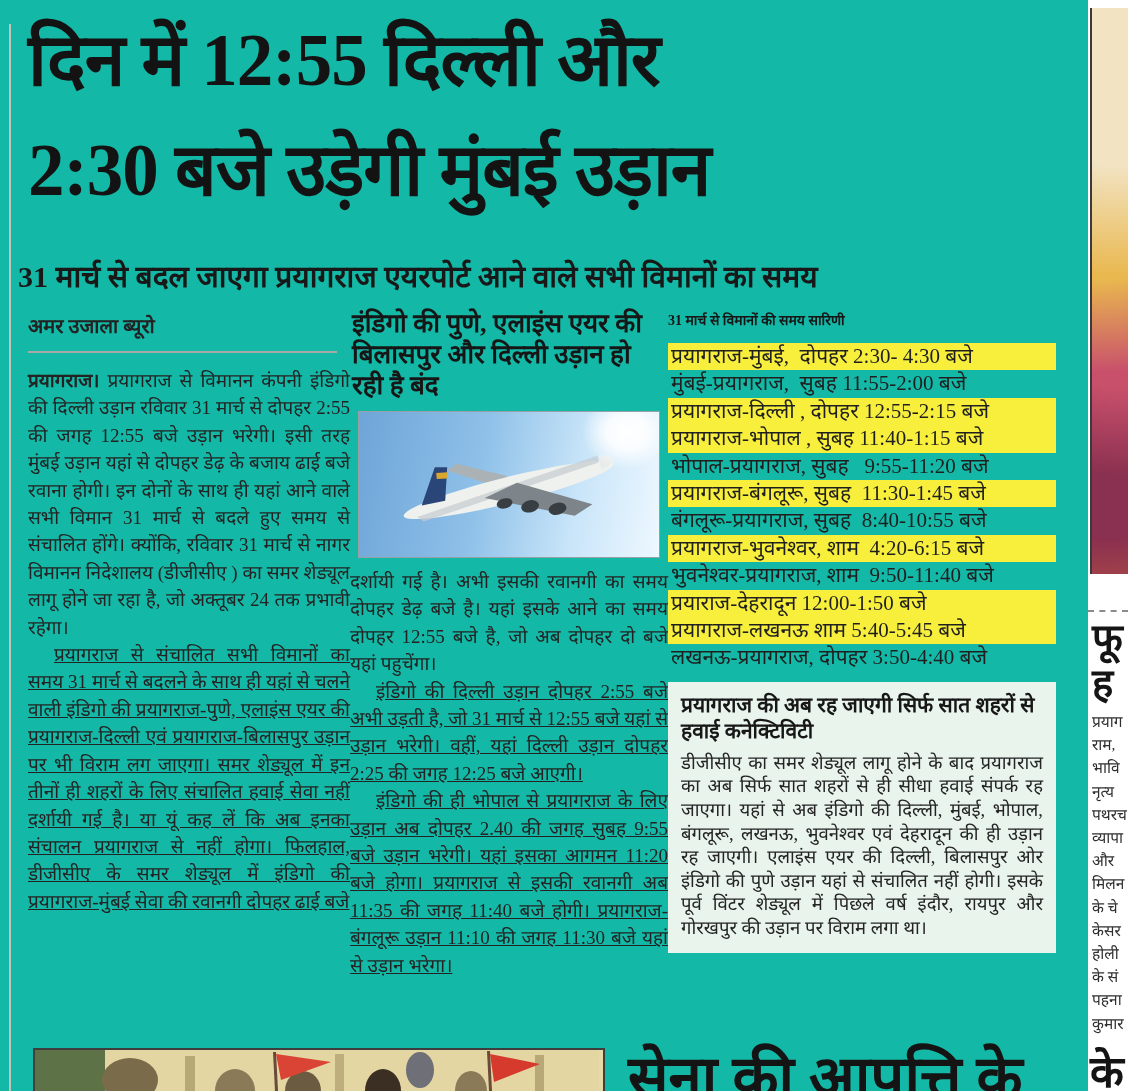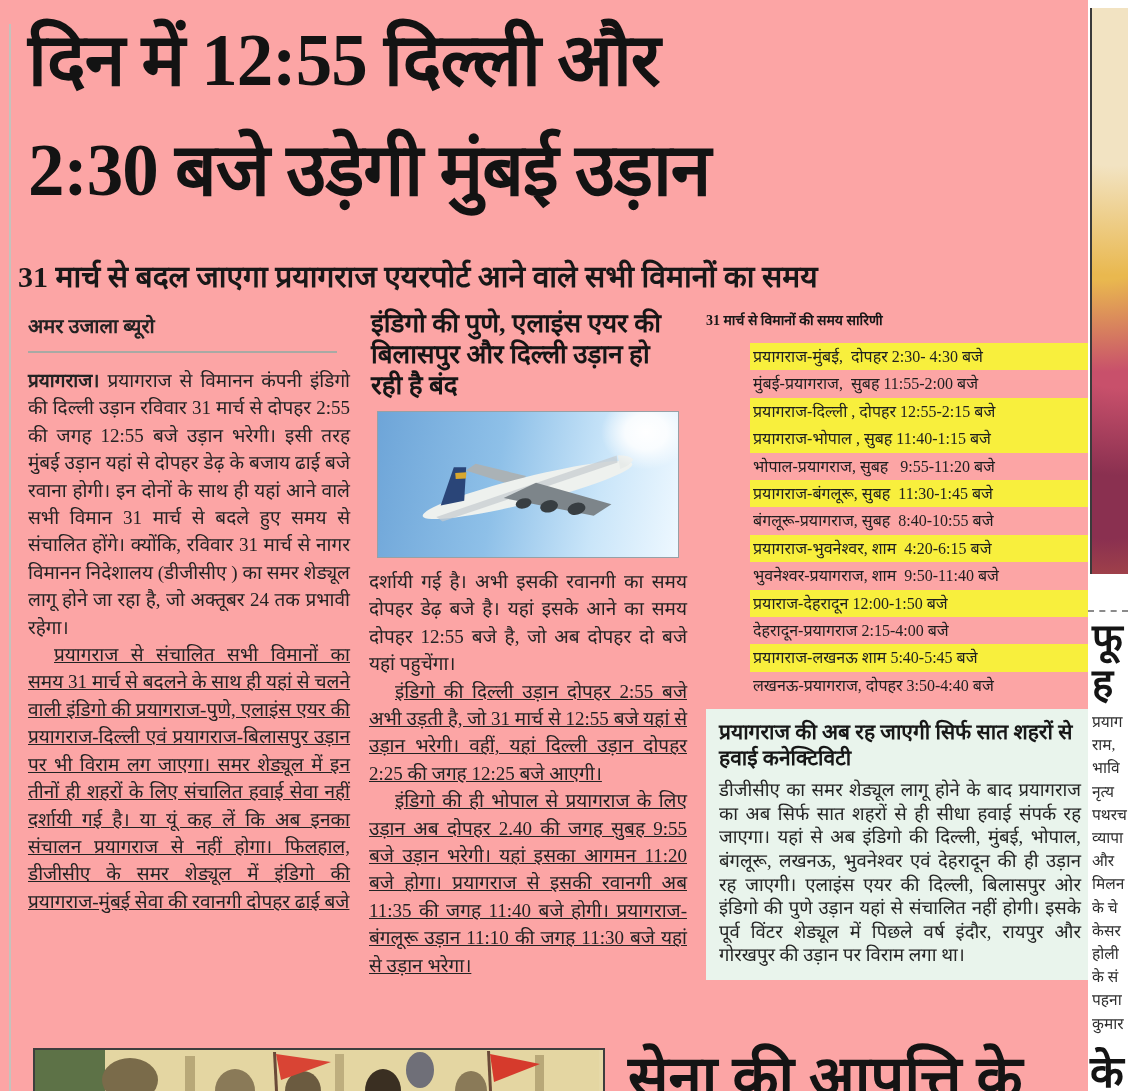--- a/index.html
+++ b/index.html
@@ -1,46 +1,46 @@
 <!DOCTYPE html>
 <html><head>
 <meta charset="utf-8">
 <style>
   html,body{margin:0;padding:0;background:#ffffff;}
   .page{position:relative;width:1128px;height:1091px;overflow:hidden;
-        background:#fca5a5;color:#1d1d1d;
+        background:#14b8a6;color:#1d1d1d;
         font-family:"Liberation Serif","DejaVu Serif",serif;}
   .left-rule{position:absolute;left:9px;top:24px;width:2px;height:1067px;background:#c3c3bd;}
 
   
   .headline{position:absolute;left:28px;top:6px;width:1050px;
             font-size:73px;line-height:110px;font-weight:800;color:#131313;
             letter-spacing:-1px;white-space:nowrap;}
   .subheadline{position:absolute;left:18px;top:258px;width:1040px;
                font-size:30px;line-height:38px;font-weight:700;color:#181818;white-space:nowrap;}
 
   
   .cols{position:absolute;left:28px;top:306px;width:1052px;
-        display:grid;grid-template-columns:322px 318px 388px;column-gap:19px;}
+        display:grid;grid-template-columns:322px 318px 388px;column-gap:0;}
   .byline{font-size:20px;font-weight:700;color:#222;padding:6px 0 12px;
           border-bottom:2px solid #a9a9a4;margin-bottom:14px;width:96%;}
   .body-par{font-size:19px;line-height:27.4px;text-align:justify;margin:0;color:#232323;}
   .body-par.indent{text-indent:26px;text-decoration:underline;}
   .dateline{font-weight:700;}
 
   .col2-heading{font-size:26px;line-height:31px;font-weight:700;text-align:left;
                 margin:2px 2px 10px;color:#161616;}
   .photo-wrap{position:relative;width:300px;height:145px;margin:0 auto 10px;
               border:1px solid #97a0a6;overflow:hidden;
               background:linear-gradient(100deg,#6ea5d8 0%,#8ec0e8 40%,#c9e5f9 72%,#eef8ff 100%);}
   .sun-flare{position:absolute;right:-28px;top:-30px;width:120px;height:100px;
              background:radial-gradient(closest-side,#ffffff 0%,rgba(255,255,255,.85) 35%,rgba(255,255,255,0) 75%);}
 
   .tt-title{font-size:14px;font-weight:700;margin:4px 0 14px;color:#161616;}
-  .tt-row{font-size:16px;line-height:27.4px;padding:0 3px;white-space:pre-wrap;color:#1f1f1f;margin-left:44px;}
+  .tt-row{font-size:21px;line-height:27.4px;padding:0 3px;white-space:pre-wrap;color:#1f1f1f;}
   .tt-row.hl{background:#f8ef3d;}
   .info-box{margin-top:10px;background:#e9f4ec;padding:10px 13px 12px;width:362px;}
   .info-title{font-size:21px;line-height:26px;font-weight:700;margin:0 0 8px;color:#171717;}
   .info-body{font-size:18.5px;line-height:23.6px;text-align:justify;margin:0;color:#242424;}
 
   
   .bottom-photo{position:absolute;left:33px;top:1048px;width:568px;height:43px;
                 border:2px solid #3e3e3e;overflow:hidden;background:#e6d9a8;}
   .bottom-headline{position:absolute;left:628px;top:1034px;font-size:60px;font-weight:800;
                    color:#141414;white-space:nowrap;}
@@ -117,21 +117,20 @@
         <div class="tt-row hl">प्रयागराज-मुंबई,  दोपहर 2:30- 4:30 बजे</div>
         <div class="tt-row">मुंबई-प्रयागराज,  सुबह 11:55-2:00 बजे</div>
         <div class="tt-row hl">प्रयागराज-दिल्ली , दोपहर 12:55-2:15 बजे</div>
         <div class="tt-row hl">प्रयागराज-भोपाल , सुबह 11:40-1:15 बजे</div>
         <div class="tt-row">भोपाल-प्रयागराज, सुबह   9:55-11:20 बजे</div>
         <div class="tt-row hl">प्रयागराज-बंगलूरू, सुबह  11:30-1:45 बजे</div>
         <div class="tt-row">बंगलूरू-प्रयागराज, सुबह  8:40-10:55 बजे</div>
         <div class="tt-row hl">प्रयागराज-भुवनेश्वर, शाम  4:20-6:15 बजे</div>
         <div class="tt-row">भुवनेश्वर-प्रयागराज, शाम  9:50-11:40 बजे</div>
         <div class="tt-row hl">प्रयाराज-देहरादून 12:00-1:50 बजे</div>
-        <div class="tt-row">देहरादून-प्रयागराज 2:15-4:00 बजे</div>
         <div class="tt-row hl">प्रयागराज-लखनऊ शाम 5:40-5:45 बजे</div>
         <div class="tt-row">लखनऊ-प्रयागराज, दोपहर 3:50-4:40 बजे</div>
       </div>
 
       <div class="info-box">
         <p class="info-title">प्रयागराज की अब रह जाएगी सिर्फ सात शहरों से हवाई कनेक्टिविटी</p>
         <p class="info-body">डीजीसीए का समर शेड्यूल लागू होने के बाद प्रयागराज का अब सिर्फ सात शहरों से ही सीधा हवाई संपर्क रह जाएगा। यहां से अब इंडिगो की दिल्ली, मुंबई, भोपाल, बंगलूरू, लखनऊ, भुवनेश्वर एवं देहरादून की ही उड़ान रह जाएगी। एलाइंस एयर की दिल्ली, बिलासपुर ओर इंडिगो की पुणे उड़ान यहां से संचालित नहीं होगी। इसके पूर्व विंटर शेड्यूल में पिछले वर्ष इंदौर, रायपुर और गोरखपुर की उड़ान पर विराम लगा था।</p>
       </div>
     </div>
   </div>

